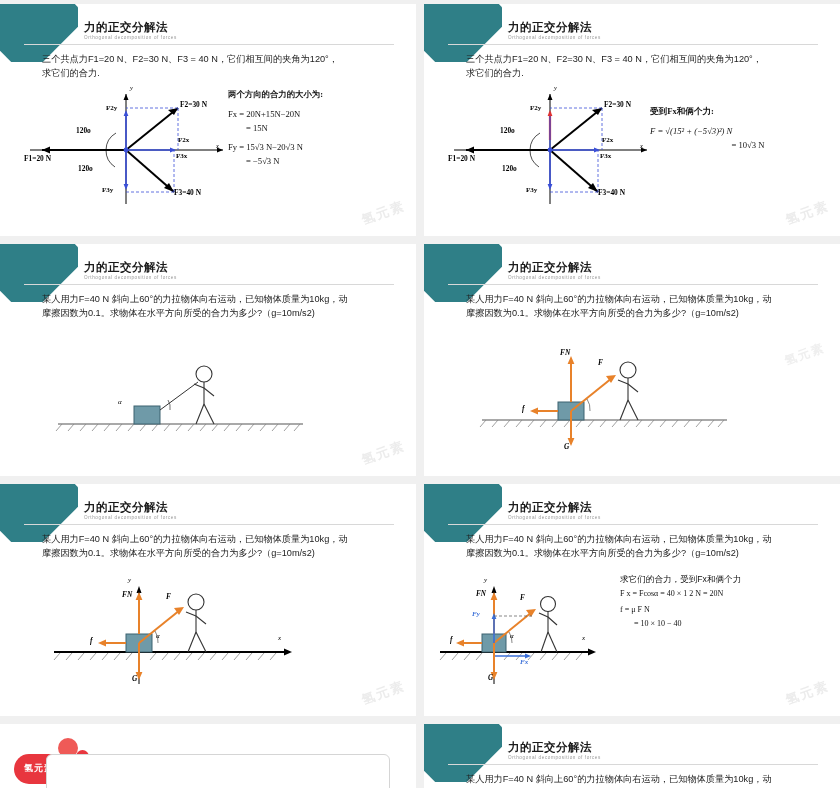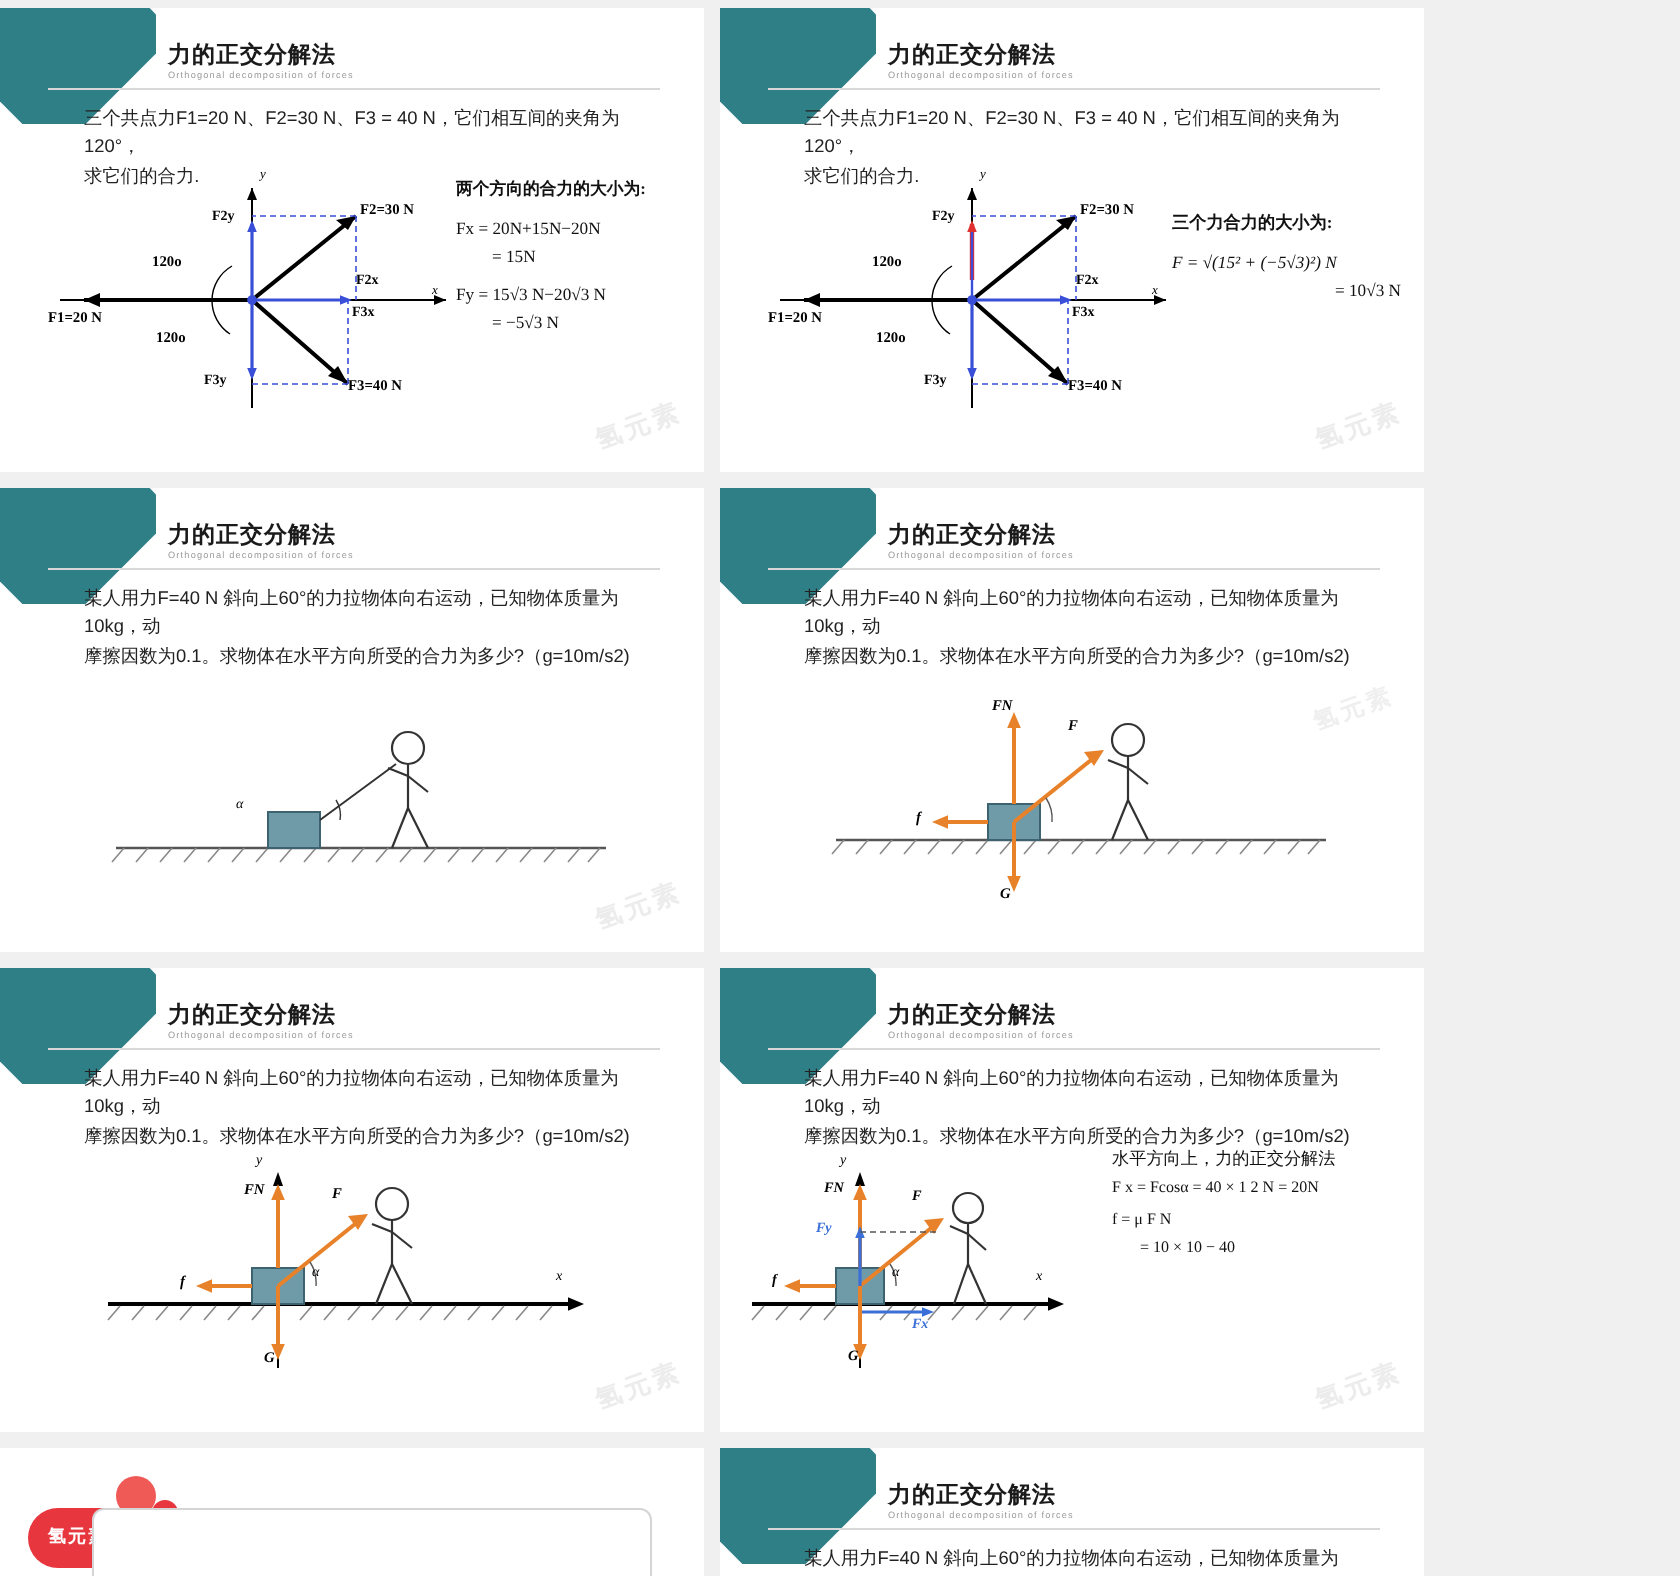--- a/index.html
+++ b/index.html
@@ -1,18 +1,18 @@
 <!DOCTYPE html>
 <html><head>
 <meta charset="utf-8">
 <style>
   html,body{margin:0;padding:0;background:#f0f0f0;}
   body{width:840px;height:788px;font-family:"Liberation Sans",sans-serif;}
   .grid{
-    width:712px;height:788px;
+    width:840px;height:788px;
     display:grid;
     grid-template-columns:1fr 1fr;
     grid-template-rows:232px 232px 232px 92px;
     column-gap:8px;row-gap:8px;
     padding:4px 0 0 0;
     box-sizing:border-box;
   }
   .slide{
     background:#fff;position:relative;overflow:hidden;
     box-sizing:border-box;
@@ -197,21 +197,21 @@
       <div style="position:absolute;left:160px;top:54px;font-size:7px;font-weight:bold;font-family:'Liberation Serif',serif;">F2x</div>
       <div style="position:absolute;left:58px;top:44px;font-size:7.4px;font-weight:bold;font-family:'Liberation Serif',serif;">120o</div>
       <div style="position:absolute;left:6px;top:72px;font-size:7.4px;font-weight:bold;font-family:'Liberation Serif',serif;">F1=20 N</div>
       <div style="position:absolute;left:60px;top:82px;font-size:7.4px;font-weight:bold;font-family:'Liberation Serif',serif;">120o</div>
       <div style="position:absolute;left:158px;top:70px;font-size:7px;font-weight:bold;font-family:'Liberation Serif',serif;">F3x</div>
       <div style="position:absolute;left:84px;top:104px;font-size:7px;font-weight:bold;font-family:'Liberation Serif',serif;">F3y</div>
       <div style="position:absolute;left:156px;top:106px;font-size:7.4px;font-weight:bold;font-family:'Liberation Serif',serif;">F3=40 N</div>
     </div>
 
     <div class="note" style="left:226px;top:100px;width:186px;">
-      <div style="font-style:normal;font-weight:bold;font-size:8.6px;">三个力合力的大小为:</div>
+      <div style="font-style:normal;font-weight:bold;font-size:8.6px;">受到Fx和俩个力:</div>
       <div style="margin-top:6px;font-style:italic;">F = √(15² + (−5√3)²) N</div>
       <div style="margin-left:10px;text-align:center;">= 10√3 N</div>
     </div>
     <div class="wm">氢元素</div>
   </div>
 
   <div class="slide">
     <div class="corner"></div>
     <div class="slide-title">力的正交分解法</div>
     <div class="slide-sub">Orthogonal decomposition of forces</div>
@@ -463,21 +463,21 @@
       <div style="position:absolute;left:88px;top:18px;font-size:7.2px;font-weight:bold;font-style:italic;font-family:'Liberation Serif',serif;">F</div>
       <div style="position:absolute;left:40px;top:34px;font-size:7px;font-weight:bold;font-style:italic;color:#3a6fd8;font-family:'Liberation Serif',serif;">Fy</div>
       <div style="position:absolute;left:78px;top:56px;font-size:7px;font-style:italic;font-family:'Liberation Serif',serif;">α</div>
       <div style="position:absolute;left:18px;top:60px;font-size:7.2px;font-weight:bold;font-style:italic;font-family:'Liberation Serif',serif;">f</div>
       <div style="position:absolute;left:150px;top:58px;font-size:7px;font-style:italic;font-family:'Liberation Serif',serif;">x</div>
       <div style="position:absolute;left:88px;top:82px;font-size:7px;font-weight:bold;font-style:italic;color:#3a6fd8;font-family:'Liberation Serif',serif;">Fx</div>
       <div style="position:absolute;left:56px;top:98px;font-size:7.2px;font-weight:bold;font-style:italic;font-family:'Liberation Serif',serif;">G</div>
     </div>
 
     <div class="note" style="left:196px;top:88px;width:216px;font-size:8px;line-height:1.7;">
-      <div style="font-style:normal;font-family:'Liberation Sans',sans-serif;font-size:8.6px;">水平方向上，力的正交分解法</div>
+      <div style="font-style:normal;font-family:'Liberation Sans',sans-serif;font-size:8.6px;">求它们的合力，受到Fx和俩个力</div>
       <div>F x = Fcosα = 40 × 1 2 N = 20N</div>
       <div style="margin-top:3px;">f = μ F N</div>
       <div style="margin-left:14px;">= 10 × 10 − 40</div>
     </div>
     <div class="wm">氢元素</div>
   </div>
 
   <div class="slide partial">
     <div class="logo-circle">
       <div class="dot a"></div>

